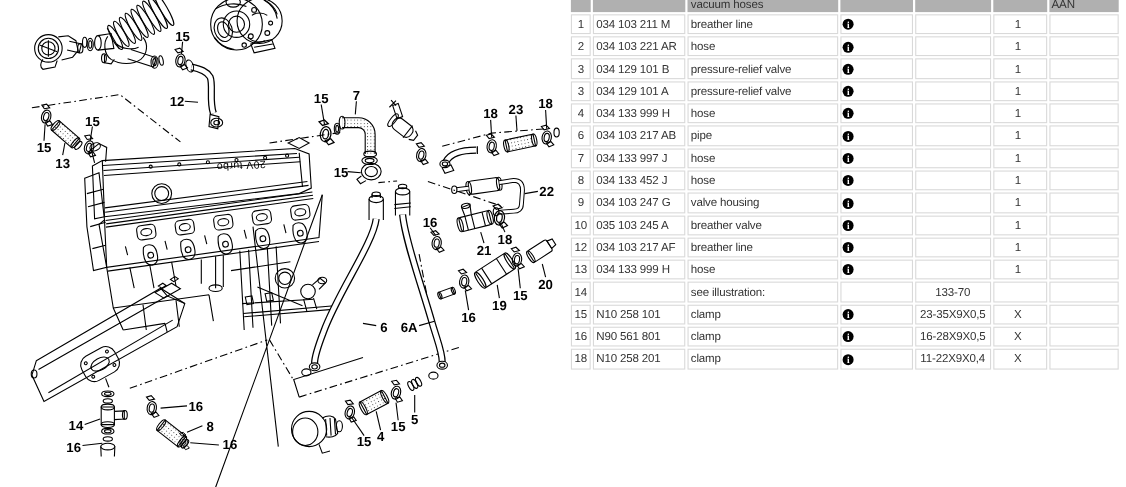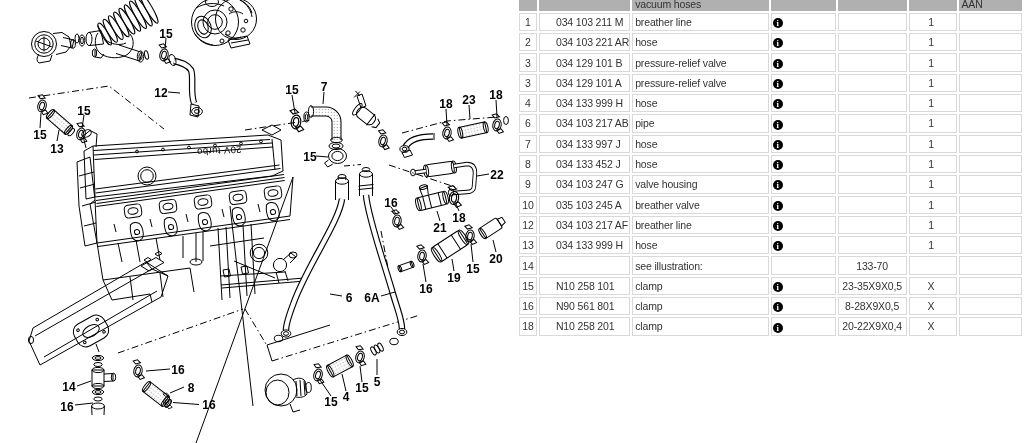--- a/index.html
+++ b/index.html
@@ -9,21 +9,21 @@
 #tbl{position:absolute;left:517px;top:-11.15px;border-collapse:separate;border-spacing:2px;
      table-layout:fixed;font-family:"Liberation Sans",sans-serif;font-size:10.5px;letter-spacing:-0.15px;color:#333;}
 #tbl td{background:#fff;border:1px solid #d9d9d9;height:18.3px;padding:0;box-sizing:border-box;
         white-space:nowrap;overflow:hidden;vertical-align:middle;}
 #tbl th{background:#b0b0b0;border:0;padding:0 0 1px 0;height:20px;font-weight:normal;
         text-align:left;vertical-align:bottom;box-sizing:border-box;color:#333;}
 #tbl th div{margin-bottom:0px;}
 #tbl .c{text-align:center;}
 #tbl .q{text-align:center;padding-right:4px;}
 #tbl .l{text-align:left;padding-left:2px;}
-#tbl .pn{padding-left:16px;}
+#tbl .pn{padding-left:2px;}
 .ic{display:inline-block;width:10px;height:10px;border-radius:50%;background:#000;color:#fff;
     font-family:"Liberation Serif",serif;font-weight:bold;font-size:8.5px;line-height:10.5px;
     text-align:center;vertical-align:middle;margin-left:1px;}
 </style>
 </head>
 <body>
 <svg id="diagram" width="519" height="443" viewBox="0 0 519 443" fill="none" stroke="#000" stroke-width="1">
 <defs>
 <pattern id="st" width="3" height="3" patternUnits="userSpaceOnUse">
  <rect width="3" height="3" fill="#fff" stroke="none"></rect>
@@ -588,27 +588,27 @@
         <td><span class="ic">i</span></td>
         <td class="c">23-35X9X0,5</td>
         <td class="q">X</td>
         <td></td>
       </tr>
 <tr>
         <td class="c">16</td>
         <td class="pn">N90 561 801</td>
         <td class="l">clamp</td>
         <td><span class="ic">i</span></td>
-        <td class="c">8-28X9X0,5</td>
+        <td class="c">16-28X9X0,5</td>
         <td class="q">X</td>
         <td></td>
       </tr>
 <tr>
         <td class="c">18</td>
         <td class="pn">N10 258 201</td>
         <td class="l">clamp</td>
         <td><span class="ic">i</span></td>
-        <td class="c">20-22X9X0,4</td>
+        <td class="c">11-22X9X0,4</td>
         <td class="q">X</td>
         <td></td>
       </tr>
 </tbody>
   </table>
 
 </body></html>

